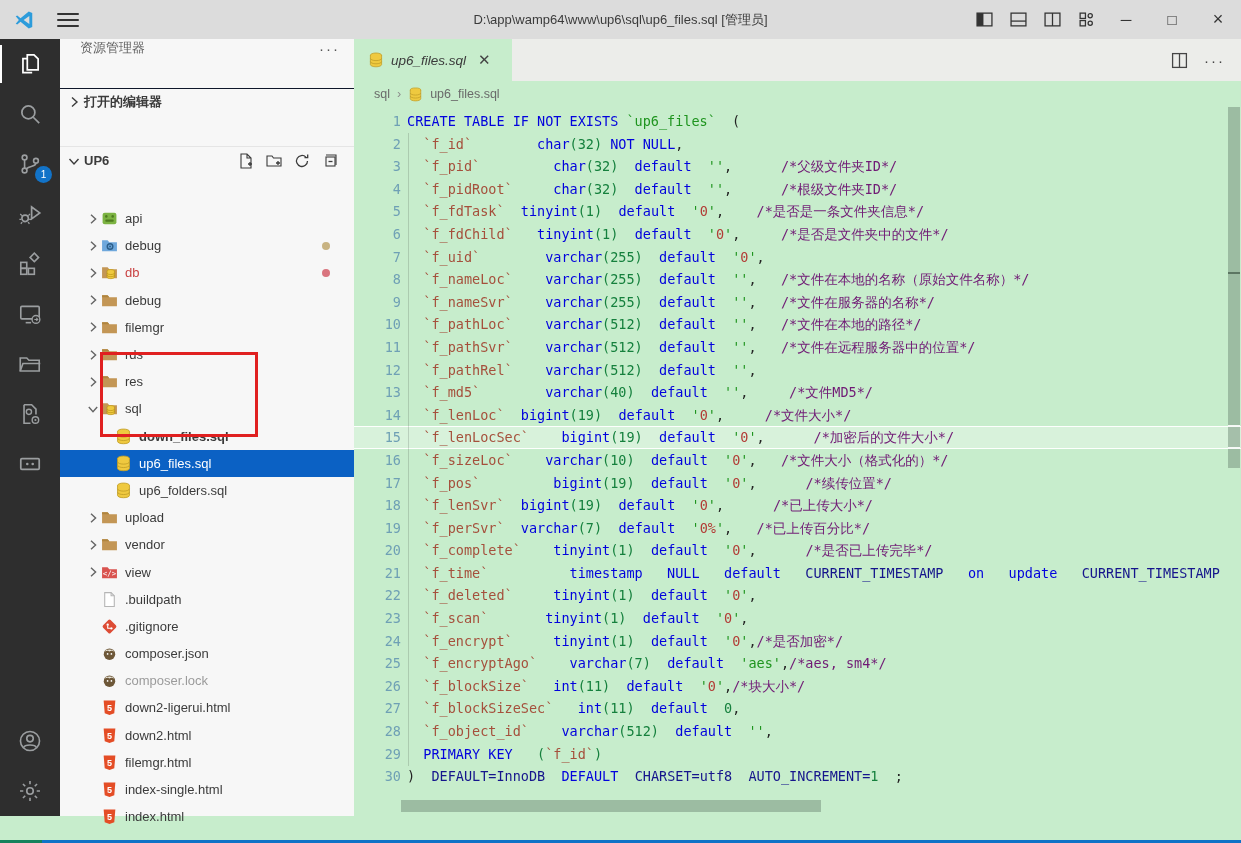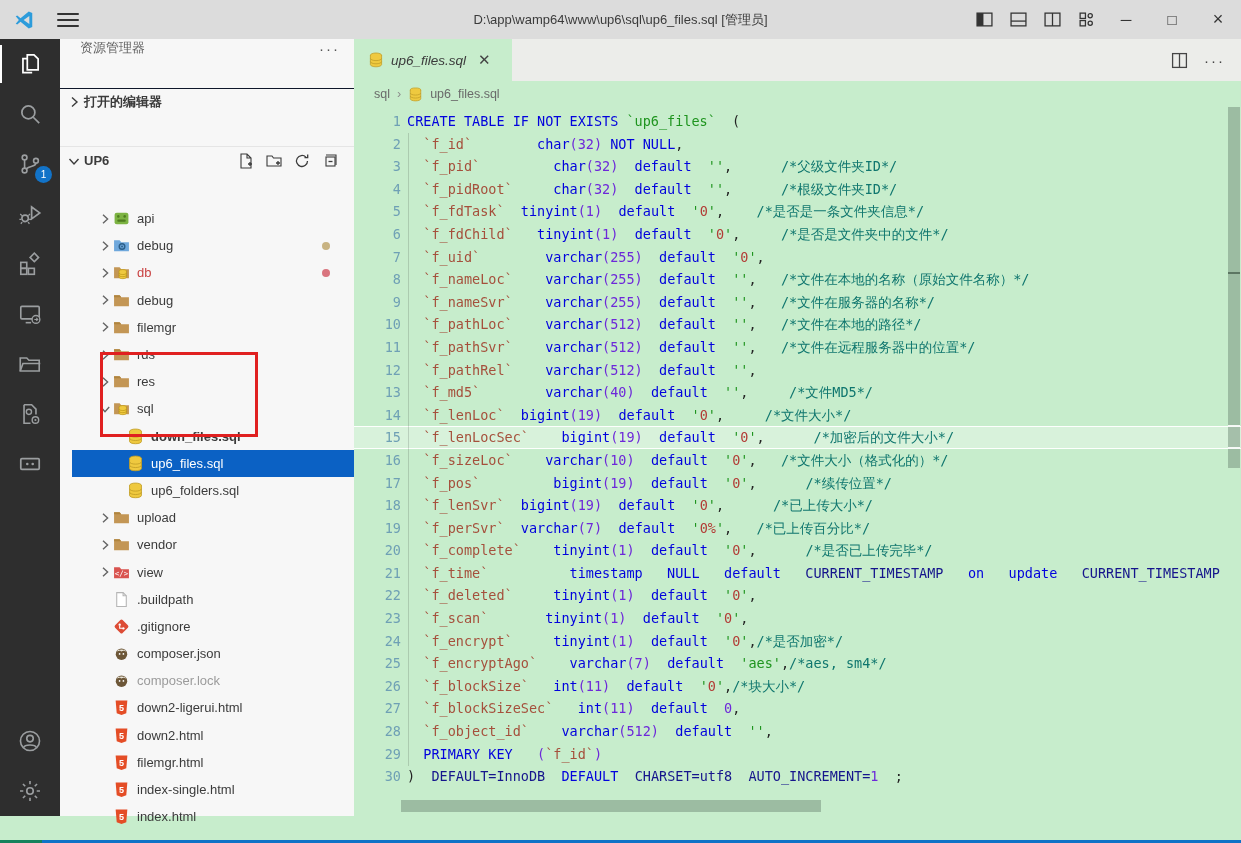--- a/index.html
+++ b/index.html
@@ -31,21 +31,21 @@
 
   
   .sidebar { width:294px; background:#F7F7F7; flex:none; position:relative; color:#3b3b3b; font-size:13px; display:flex; flex-direction:column;gap:31px; }
   .sb-header { height:40px; display:flex; align-items:center; padding:0 14px 0 20px; color:#616161; }
   .sb-header .more { margin-left:auto; letter-spacing:2px; color:#555; font-size:15px; cursor:pointer; }
   .sb-section { height:27px; display:flex; align-items:center; font-weight:bold; border-top:1px solid #0f172a; padding-left:6px; flex:none; }
   .sb-section .chev { width:16px; height:16px; margin-right:2px; flex:none; }
   .sb-section.up6 { height:28px; border-top:1px solid #E5E5E5; }
   .sb-actions { margin-left:auto; display:flex; gap:12px; padding-right:16px; }
   .sb-actions svg { width:16px; height:16px; color:#3b3b3b; cursor:pointer; }
-  .tree { flex:none;padding-left:12px; }
+  .tree { flex:none; }
   .trow { height:27.2px; display:flex; align-items:center; cursor:pointer; }
   .trow .chev { width:16px; height:16px; flex:none; color:#646464; }
   .trow .ticon { width:17px; height:17px; margin-right:7px; flex:none; display:flex; align-items:center; justify-content:center; }
   .trow .ticon svg { width:17px; height:17px; }
   .trow .tlabel { white-space:nowrap; }
   .trow .dot { width:8px; height:8px; border-radius:50%; margin-left:auto; margin-right:24px; flex:none; }
   .trow.selected { background:#0B61C4; color:#fff; }
   .sb-bottom { margin-top:auto; }
   .annotation-box { position:absolute; left:40px; top:313px; width:158px; height:85px; border:3px solid #E02020; pointer-events:none; z-index:5; }
 
@@ -65,22 +65,22 @@
 
   .code { position:relative; flex:1; overflow:hidden; font-family:"DejaVu Sans Mono","Liberation Mono",monospace; font-size:13.5px; line-height:22.6px; padding-top:3px; }
   .line { display:flex; white-space:pre; height:22.6px; }
   .ln { width:47px; text-align:right; color:#6FA0B5; flex:none; user-select:none; }
   .lc { padding-left:6px; }
   .line.cur { background:rgba(255,255,255,0.30); box-shadow:inset 0 1px rgba(255,255,255,0.95), inset 0 -1px rgba(255,255,255,0.95); }
   .kw   { color:#0202DD; }
   .navy { color:#15158C; }
   .id   { color:#A5503C; }
   .str  { color:#1E941E; }
-  .num  { color:#6d28d9; }
-  .cmt  { color:#0f766e; }
+  .num  { color:#15803d; }
+  .cmt  { color:#701a75; }
   .red  { color:#B23C36; }
   .pl   { color:#222; }
   .indent-guide { position:absolute; left:54px; top:25.6px; width:1px; height:633px; background:rgba(0,0,0,0.14); }
 
   .vscroll { position:absolute; right:0; top:0; width:14px; bottom:0; }
   .vthumb { position:absolute; left:1px; right:1px; top:0; height:361px; background:rgba(105,128,110,0.45); }
   .vthumb .mark-dark { position:absolute; left:0; right:0; top:165px; height:2px; background:rgba(40,60,45,0.55); }
   .vthumb .mark-w1 { position:absolute; left:0; right:0; top:318px; height:2px; background:rgba(255,255,255,0.9); }
   .vthumb .mark-w2 { position:absolute; left:0; right:0; top:340px; height:2px; background:rgba(255,255,255,0.9); }
   .hscroll { position:absolute; left:0; right:14px; top:692px; height:14px; }

